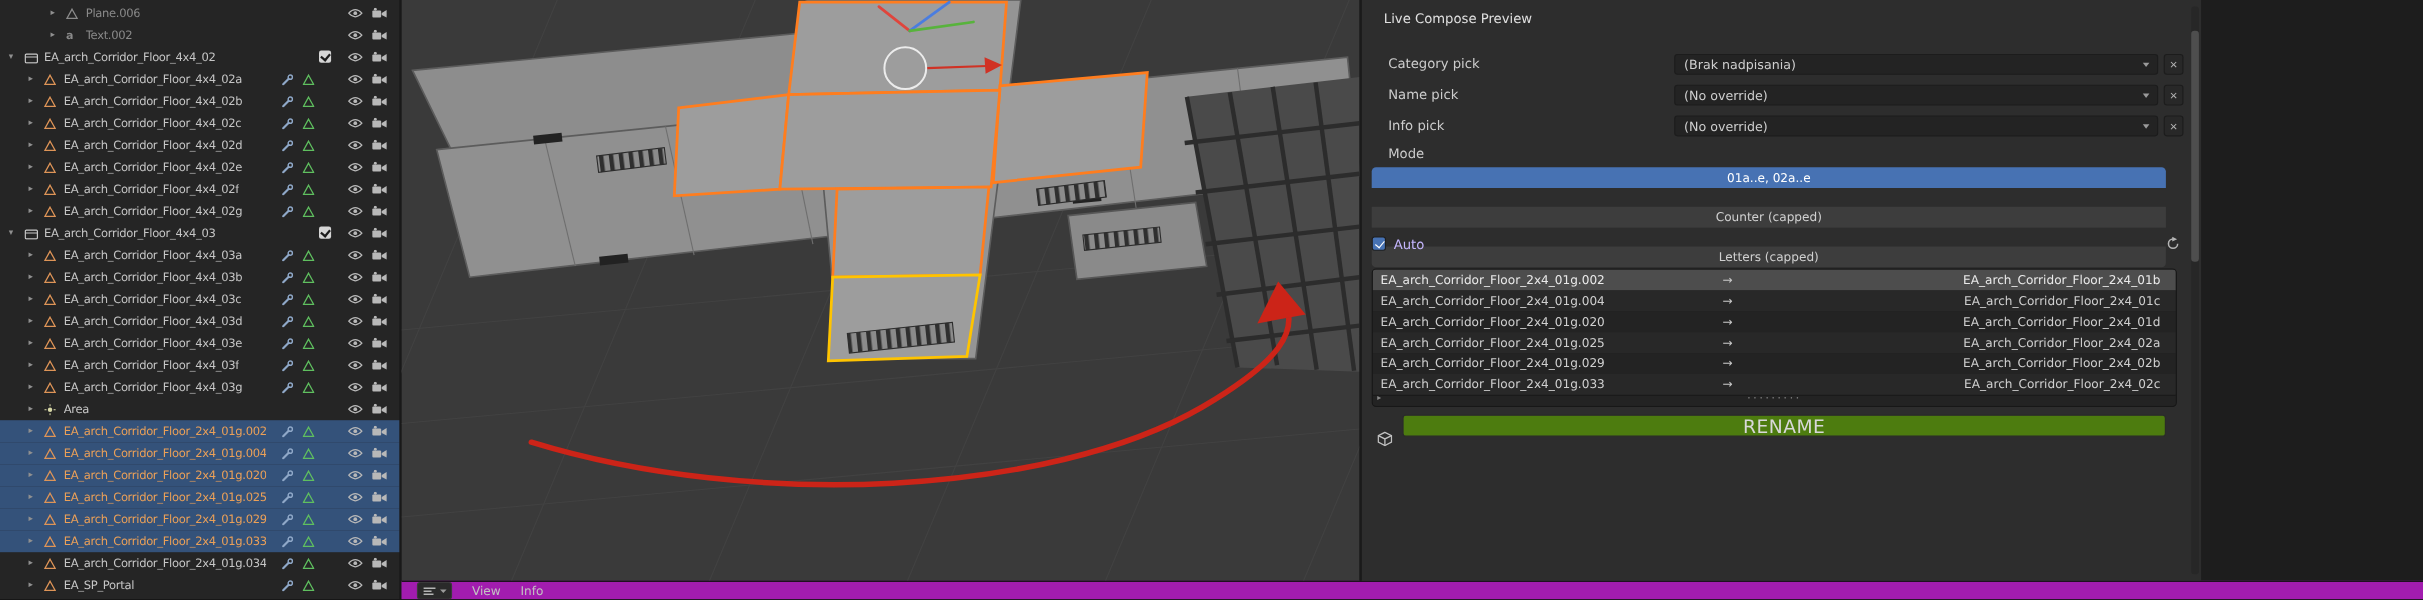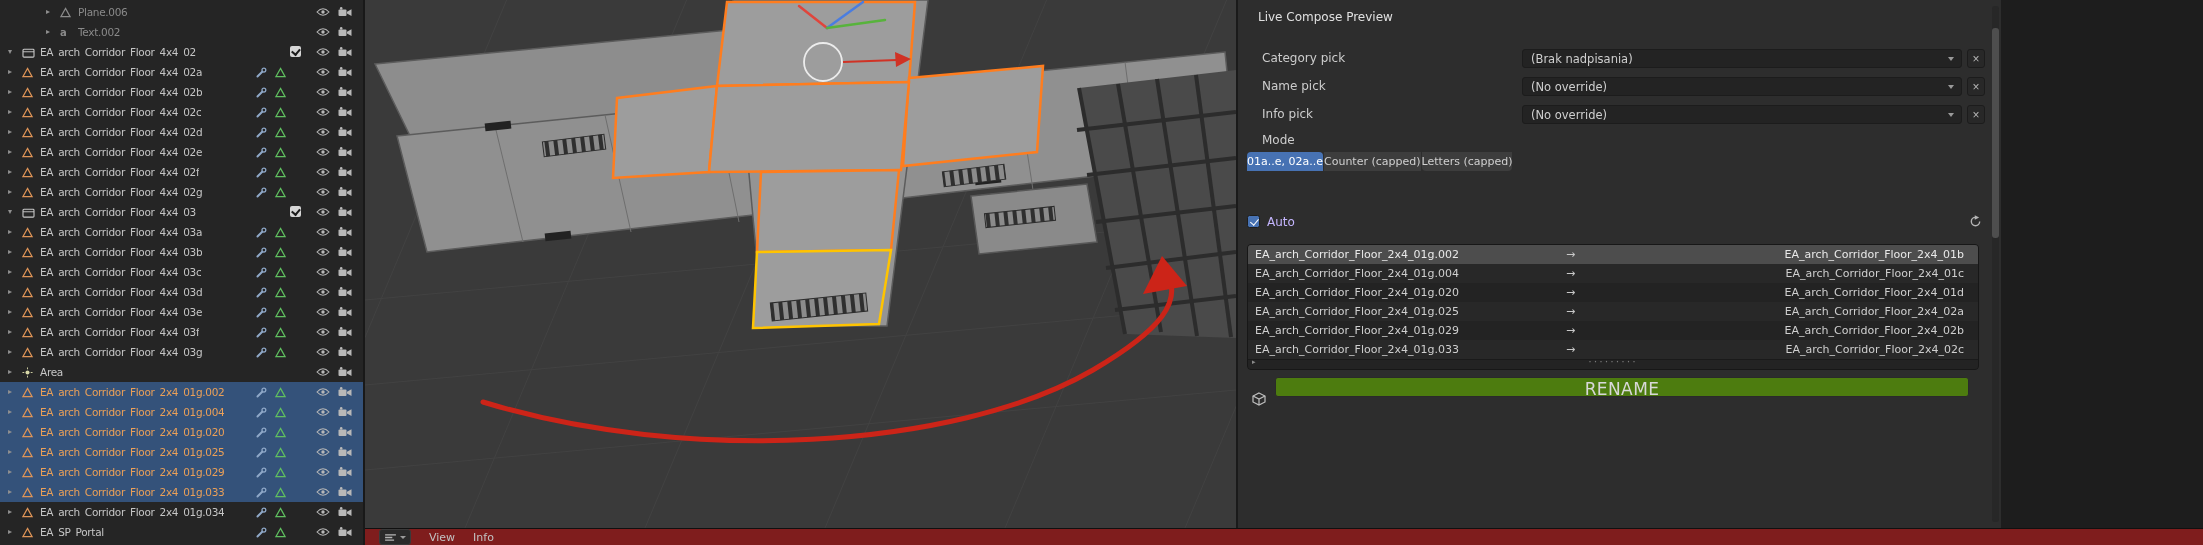--- a/index.html
+++ b/index.html
@@ -3,21 +3,21 @@
 <meta charset="utf-8">
 <style>
   html,body{margin:0;padding:0;background:#111;}
   .app{position:relative;width:2203px;height:545px;overflow:hidden;background:#1d1d1d;
        font-family:"DejaVu Sans","Liberation Sans",sans-serif;color:#c8c8c8;}
 
   
   .outliner{position:absolute;left:0;top:0;width:365px;height:545px;background:#252525;
             border-right:2px solid #191919;box-sizing:border-box;padding-top:2px;}
   .ol-row{position:relative;height:20px;display:flex;align-items:center;
-          font-size:10.5px;letter-spacing:-0.3px;color:#c6c6c6;padding-left:8px;
+          font-size:10.5px;letter-spacing:-0.3px;color:#c6c6c6;padding-left:26px;
           box-sizing:border-box;white-space:nowrap;}
   .ol-row.t-collection{padding-left:8px;}
   .ol-row.deep{padding-left:46px;}
   .ol-row.selected{background:var(--selection-blue,#34527a);}
   .ol-row.selected .name{color:var(--selected-text-orange,#eba058);}
   .ol-row.grayed .name{color:#8a8a8a;text-align:center;}
   .tri{width:14px;flex:none;color:#909090;font-size:8px;line-height:20px;}
   .tri:before{content:"▸";}
   .t-collection .tri:before{content:"▾";}
   .obj-ic{width:18px;flex:none;display:flex;align-items:center;}
@@ -36,21 +36,21 @@
   .t-collection .ic-chk{display:block;}
   .ic-chk:after{content:"";position:absolute;left:3px;top:1px;width:3.5px;height:6px;
                 border:solid #1c1c1c;border-width:0 2px 2px 0;transform:rotate(40deg);}
   .ic-eye{position:absolute;right:33px;top:5px;color:#b8b8b8;display:flex;}
   .ic-cam{position:absolute;right:11px;top:5px;color:#b8b8b8;display:flex;}
 
   
   .viewport{position:absolute;left:365px;top:0;}
 
   
-  .statusbar{position:absolute;left:365px;top:528px;width:1838px;height:17px;background:#7f1d1d;
+  .statusbar{position:absolute;left:365px;top:528px;width:1838px;height:17px;background:#a21caf;
              border-top:1px solid #101010;box-sizing:border-box;display:flex;align-items:center;}
   .editor-btn{margin-left:14px;display:flex;align-items:center;gap:3px;color:#b5b5b5;
               background:#2a2a2a;border:1px solid #3a3a3a;border-radius:3px;padding:1px 4px;height:12px;}
   .editor-caret{width:0;height:0;border-left:3px solid transparent;border-right:3px solid transparent;
                 border-top:3.5px solid #9a9a9a;}
   .menu-item{margin-left:18px;font-size:11px;color:#c2c2c2;}
 
   
   .panel{position:absolute;left:1236px;top:0;width:765px;height:528px;background:#2d2d2d;
          border-left:2px solid #1a1a1a;box-sizing:border-box;font-size:12px;}
@@ -60,21 +60,21 @@
   .picker-label{position:absolute;left:24px;top:2px;color:#cdcdcd;}
   .dropdown{position:absolute;left:284px;right:39px;top:0;height:19px;background:#232323;
             border:1px solid #1c1c1c;border-radius:3px;box-sizing:border-box;}
   .dd-value{position:absolute;left:8px;top:2px;font-size:11.5px;color:#cfcfcf;}
   .dd-caret{position:absolute;right:7px;top:7px;width:0;height:0;border-left:3.5px solid transparent;
             border-right:3.5px solid transparent;border-top:4px solid #9a9a9a;}
   .clear-btn{position:absolute;right:16px;top:0;width:18px;height:19px;background:#282828;
              border:1px solid #1c1c1c;border-radius:3px;color:#b5b5b5;font-size:12px;line-height:16px;
              text-align:center;padding:0;box-sizing:border-box;}
   .mode-label{position:absolute;left:24px;top:133px;color:#cdcdcd;}
-  .mode-stack{position:absolute;left:9px;right:32px;top:152px;display:flex;flex-direction:row;gap:1px;}
+  .mode-stack{position:absolute;left:9px;right:32px;top:152px;display:flex;flex-direction:column;gap:17px;}
   .mode-btn{height:19px;border:none;background:#3d3d3d;color:#d0d0d0;font-size:11px;
             font-family:inherit;padding:0;}
   .mode-btn:first-of-type{border-radius:4px 4px 0 0;}
   .mode-btn:last-of-type{border-radius:0 0 4px 4px;}
   .mode-btn.active{background:var(--accent-blue,#4772b3);color:#ffffff;}
   .auto-row{position:absolute;left:9px;right:16px;top:213px;height:17px;display:flex;align-items:center;}
   .auto-check{width:13px;height:13px;background:var(--accent-blue,#4772b3);border:1px solid #1e1e1e;
               border-radius:2.5px;position:relative;box-sizing:border-box;}
   .auto-check:after{content:"";position:absolute;left:3.5px;top:0.5px;width:3.5px;height:7px;
                     border:solid #fff;border-width:0 1.8px 1.8px 0;transform:rotate(40deg);}

